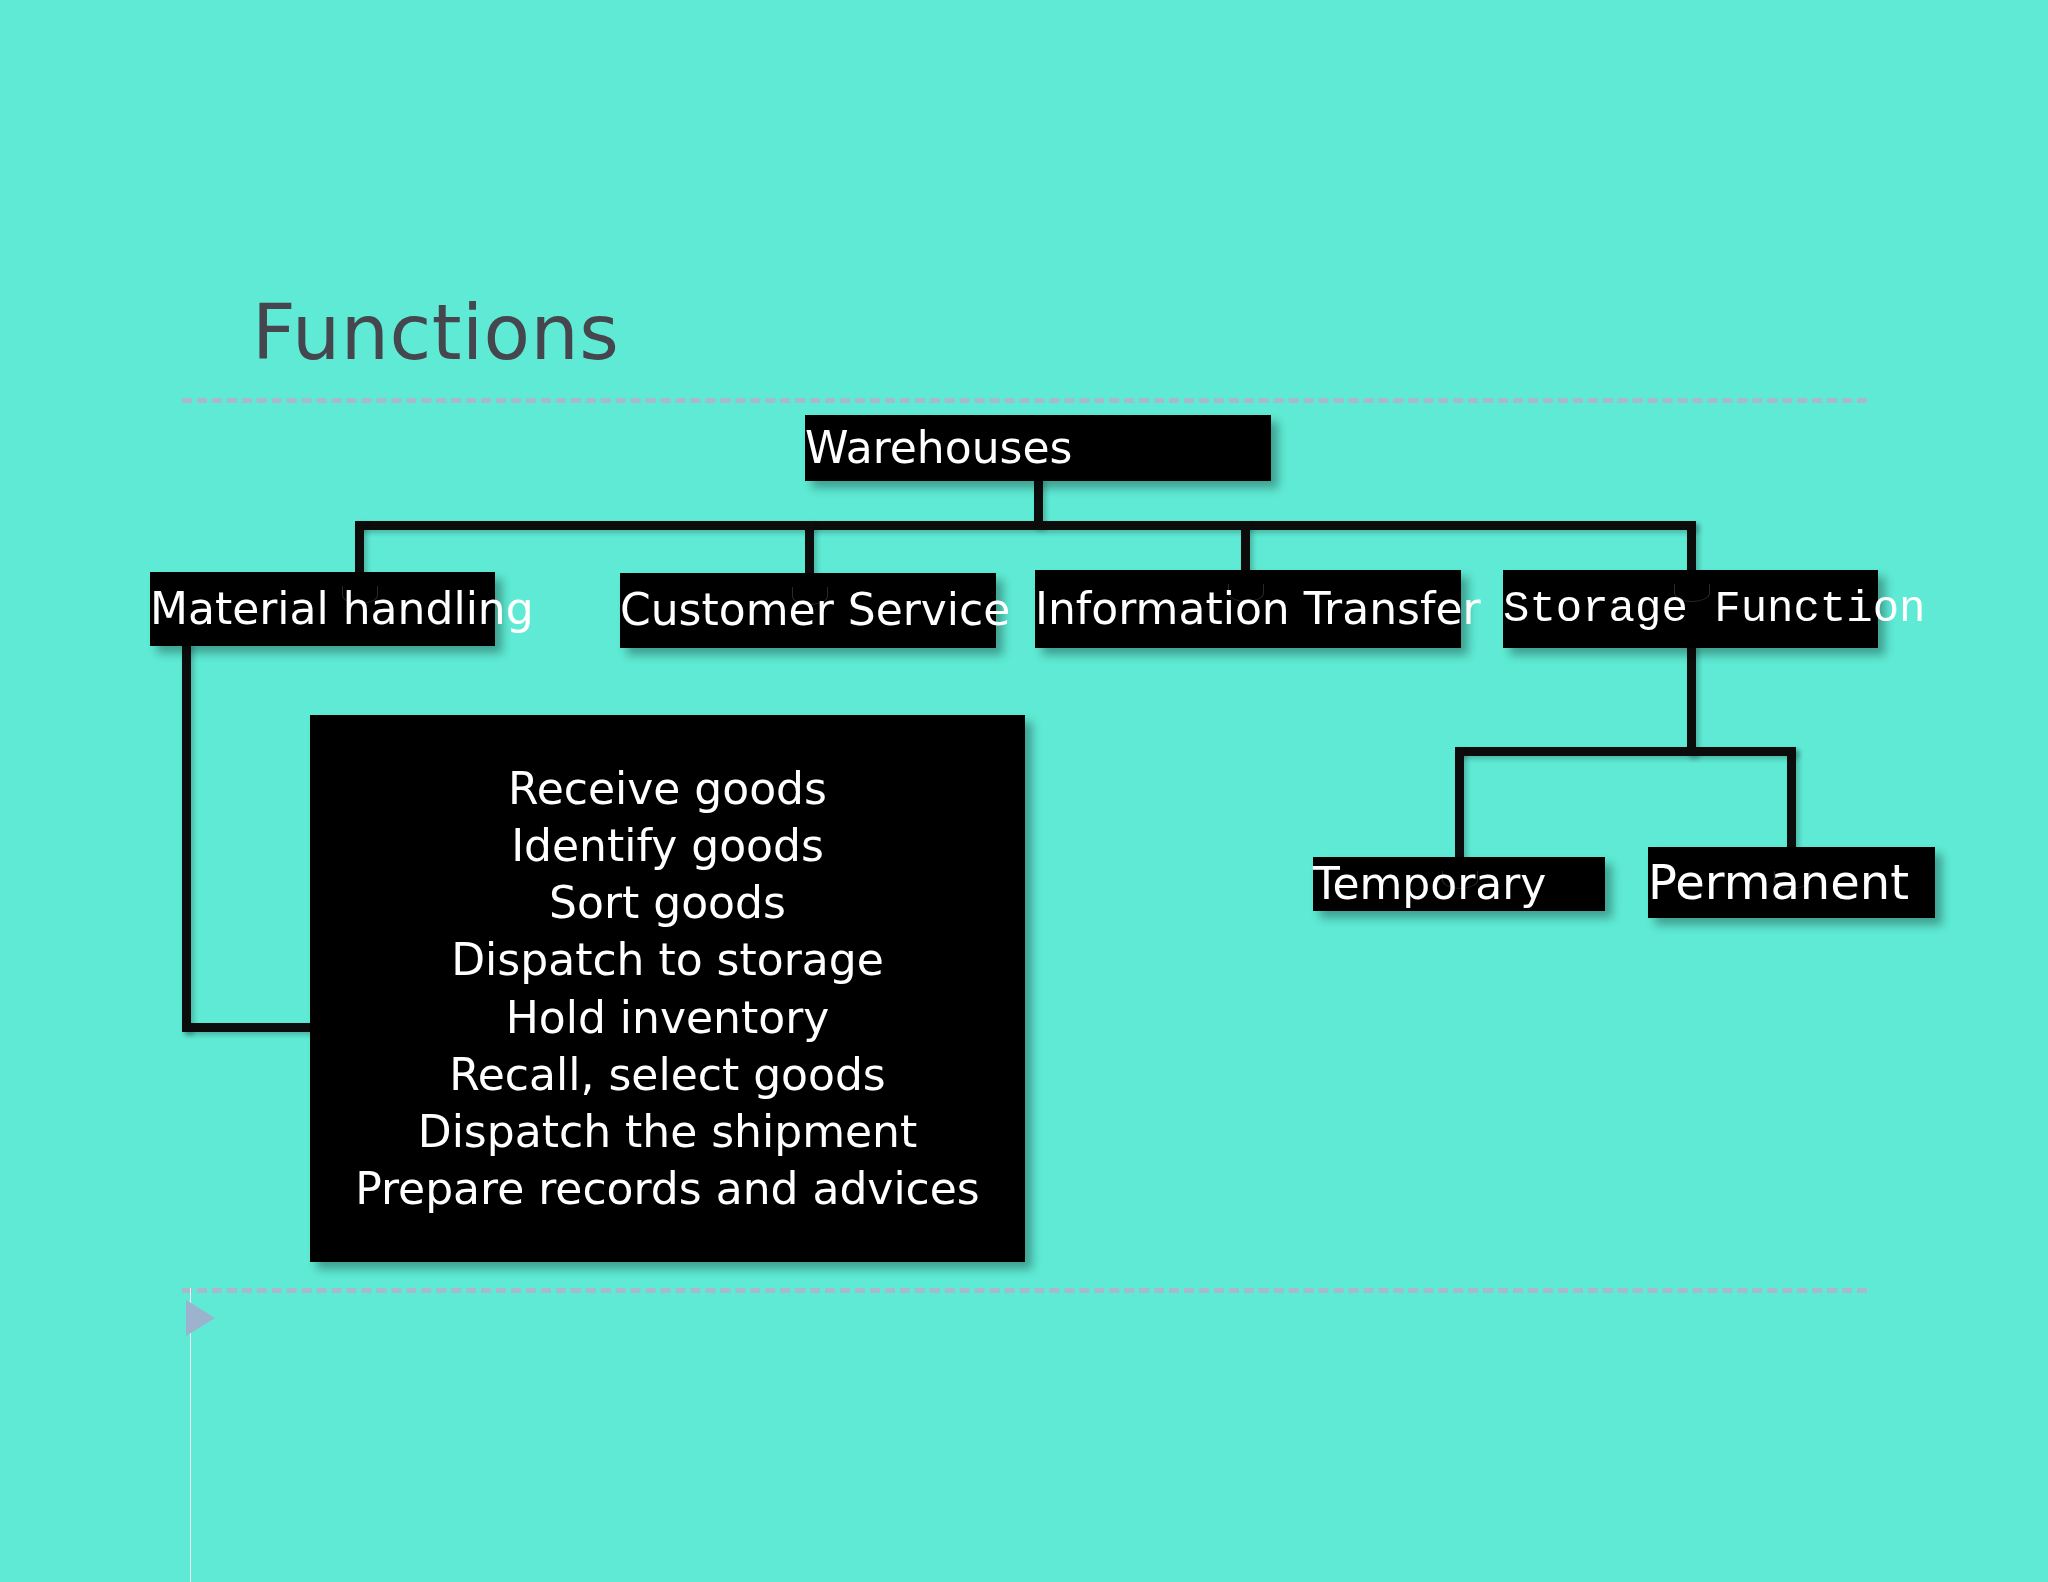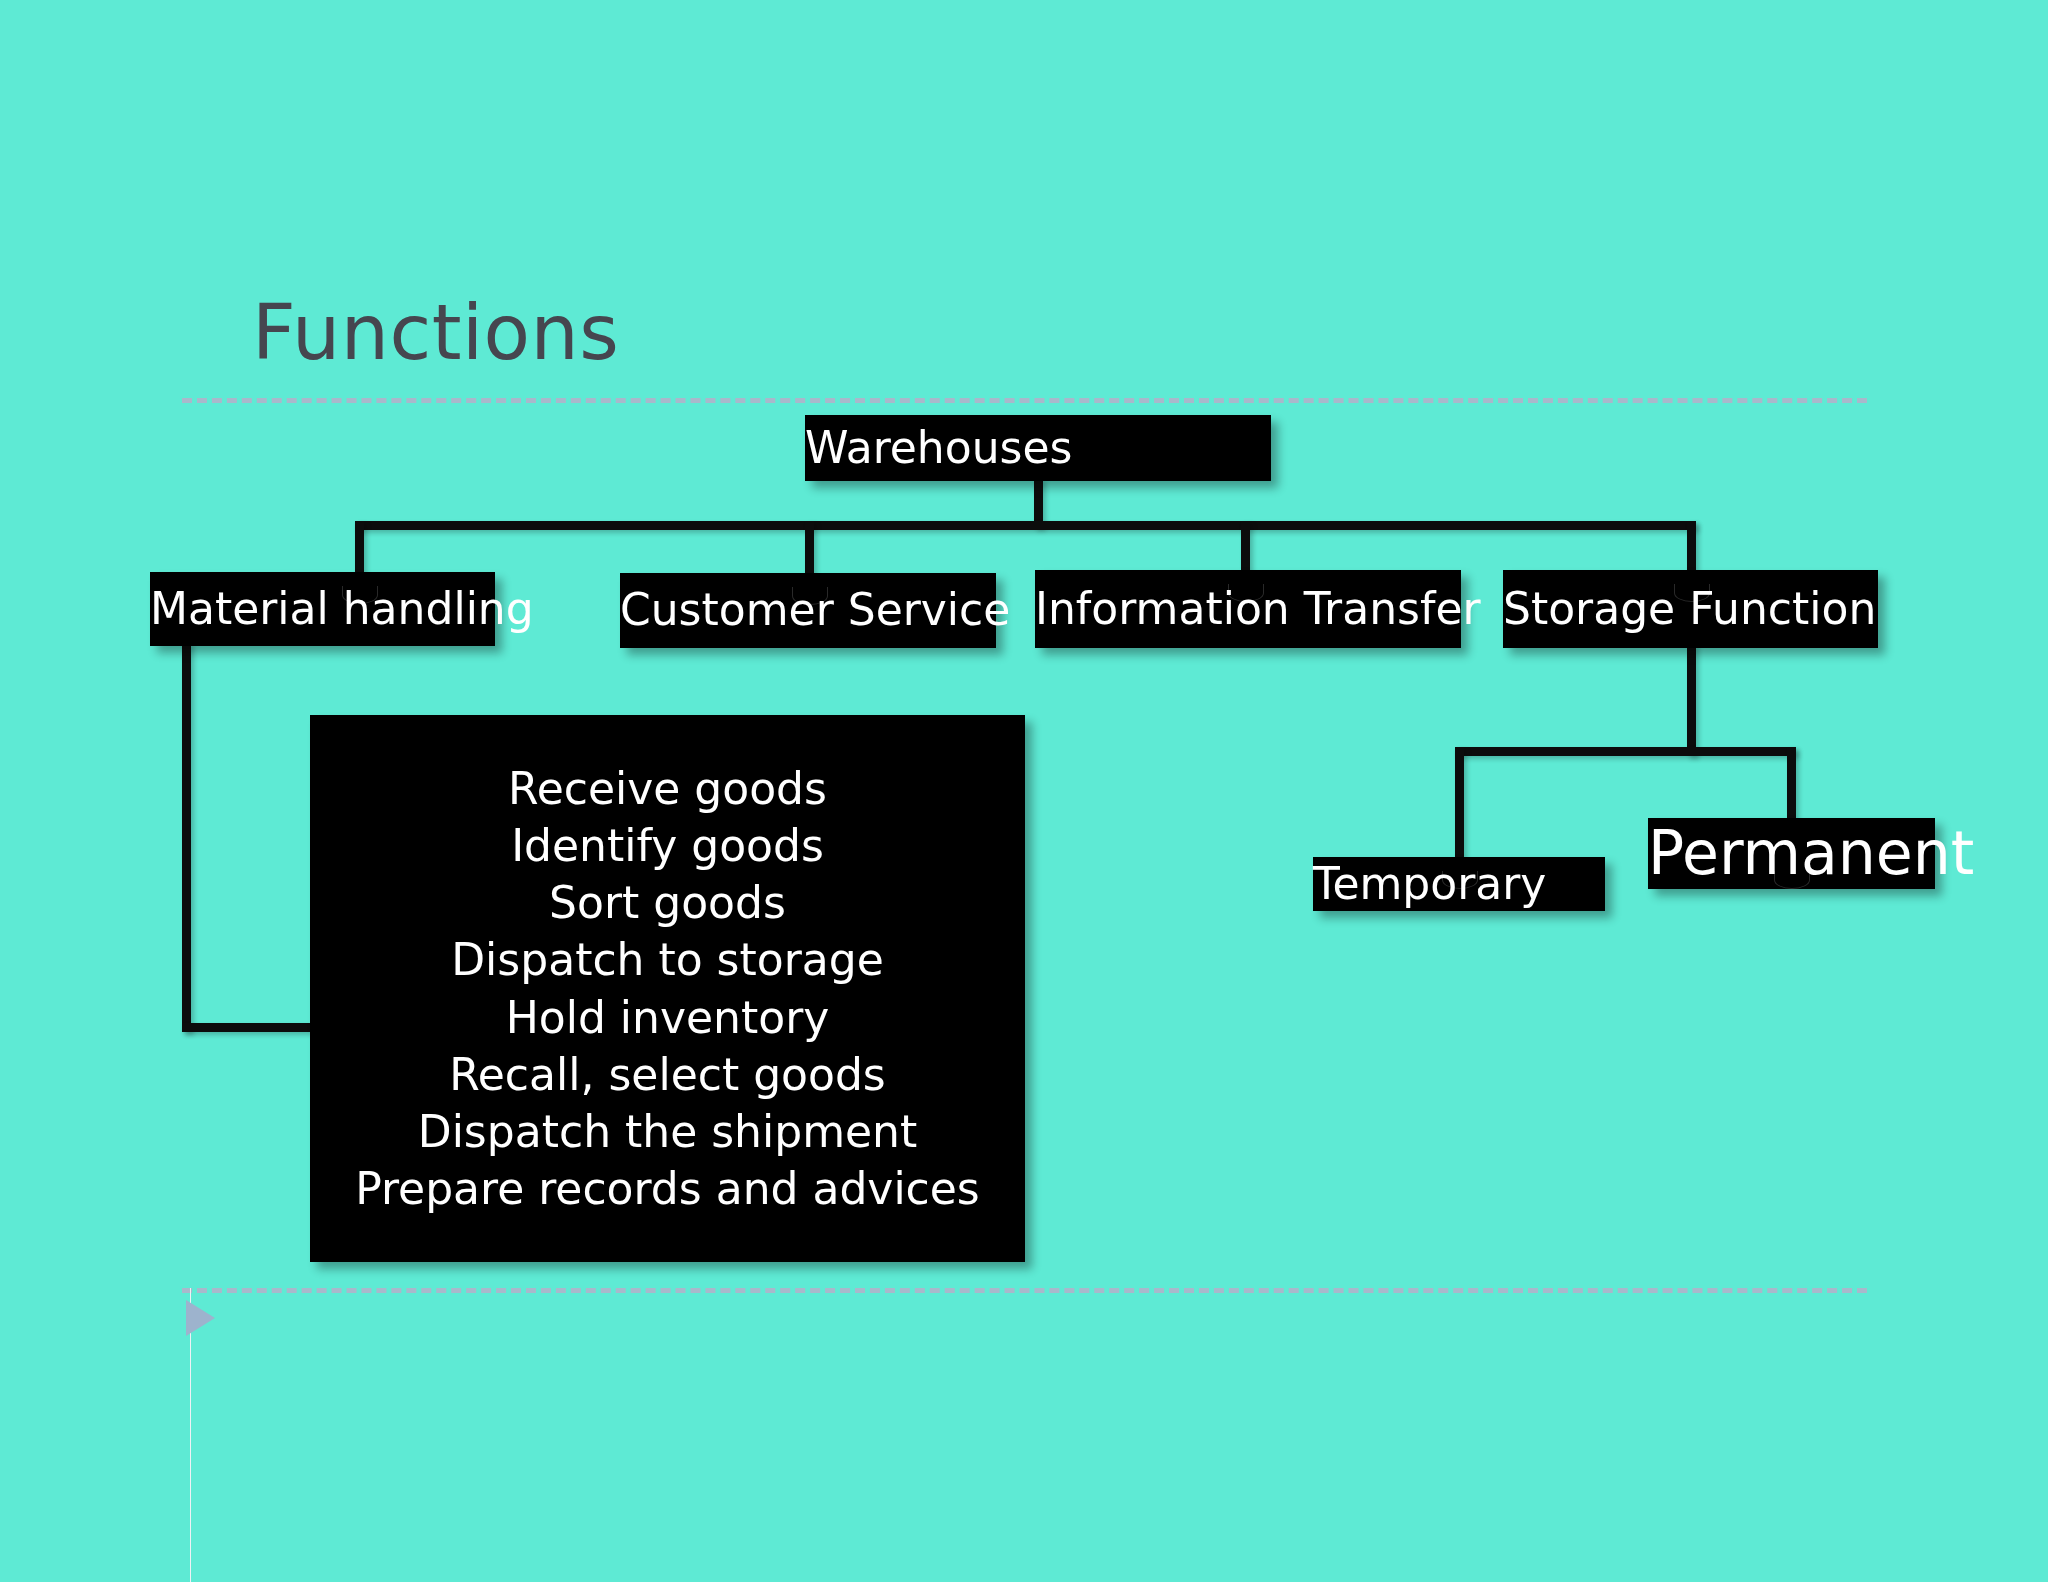--- a/index.html
+++ b/index.html
@@ -82,23 +82,23 @@
     z-index: 3;
     line-height: 1.05;
     text-align: center;
   }
   .node-label { white-space: nowrap; }
 
   #node-warehouses      { left: 805px;  top: 415px;  width: 466px; height: 66px;  font-size: 44px; }
   #node-material        { left: 150px;  top: 572px;  width: 345px; height: 74px;  font-size: 44px; }
   #node-customer        { left: 620px;  top: 573px;  width: 376px; height: 75px;  font-size: 44px; }
   #node-information     { left: 1035px; top: 570px;  width: 426px; height: 78px;  font-size: 44px; }
-  #node-storage         { left: 1503px; top: 570px;  width: 375px; height: 78px;  font-size: 44px; }
+  #node-storage         { left: 1503px; top: 570px;  width: 375px; height: 78px;  font-size: 44px; font-family: Liberation Mono, monospace; }
   #node-temporary       { left: 1313px; top: 857px;  width: 292px; height: 54px;  font-size: 44px; }
-  #node-permanent       { left: 1648px; top: 818px;  width: 287px; height: 71px;  font-size: 60px; }
+  #node-permanent       { left: 1648px; top: 847px;  width: 287px; height: 71px;  font-size: 48px; }
 
   #node-tasklist {
     left: 310px;
     top: 715px;
     width: 715px;
     height: 547px;
     flex-direction: column;
     justify-content: center;
     align-items: center;
     font-size: 44px;

